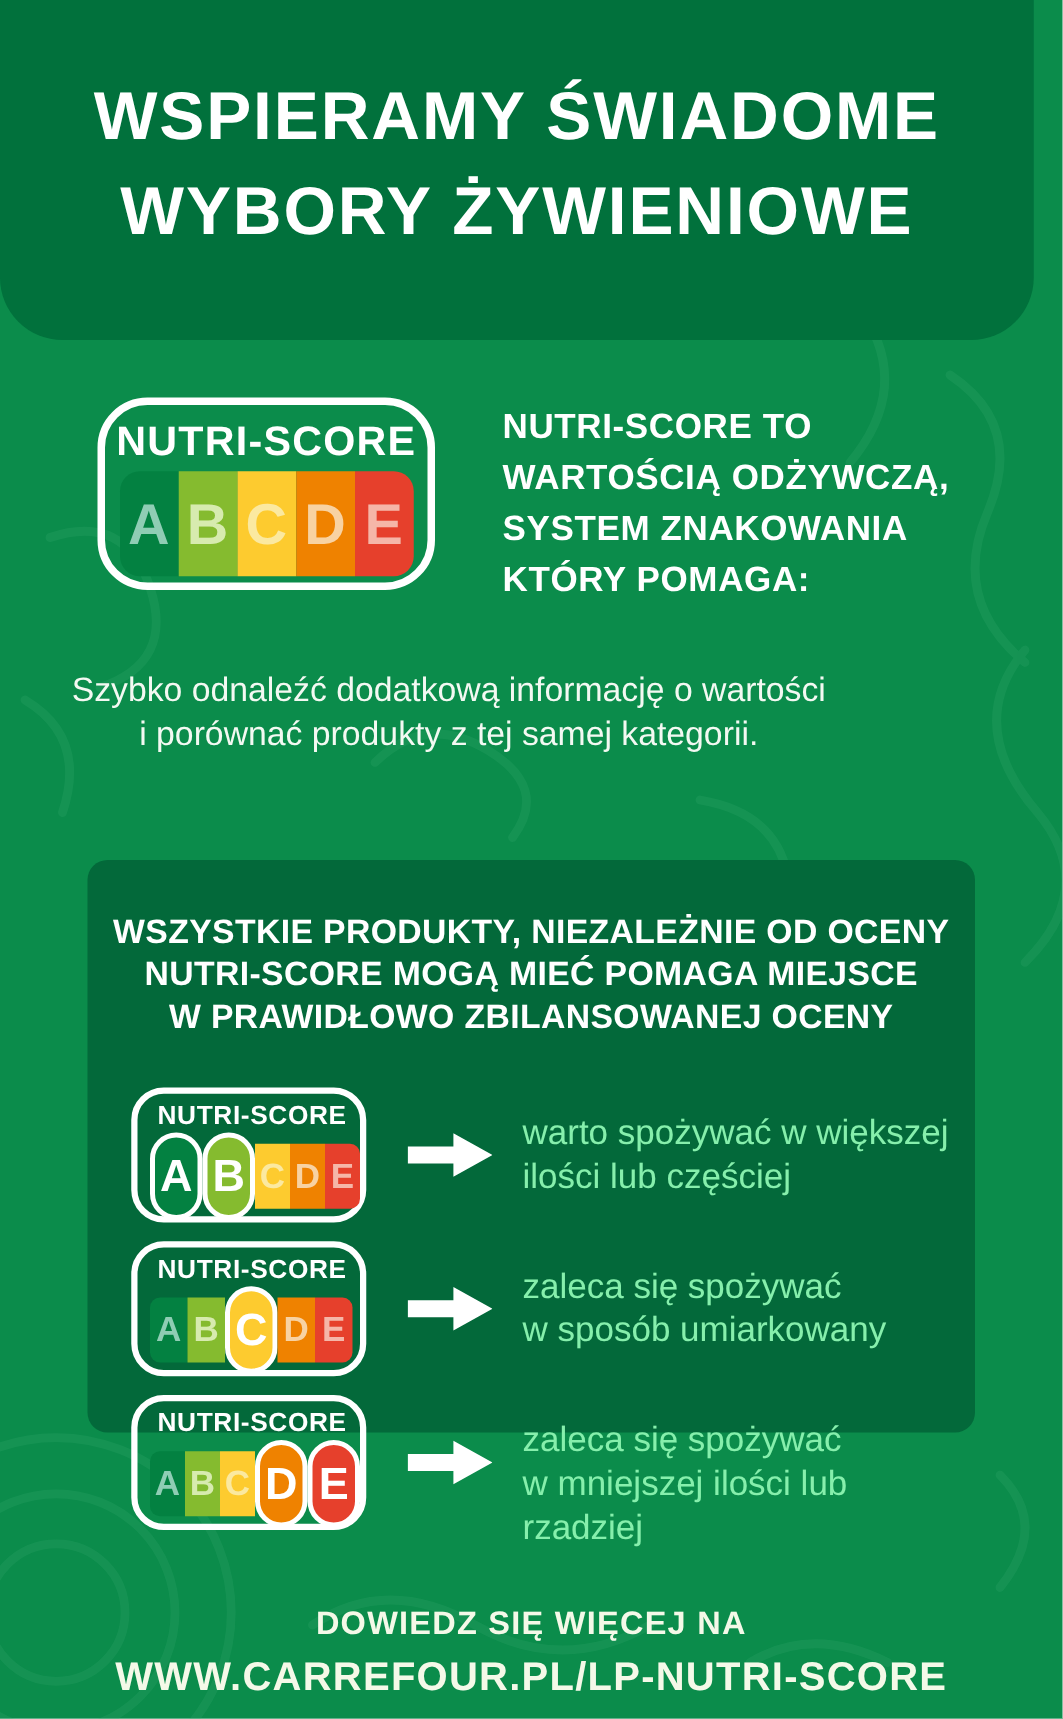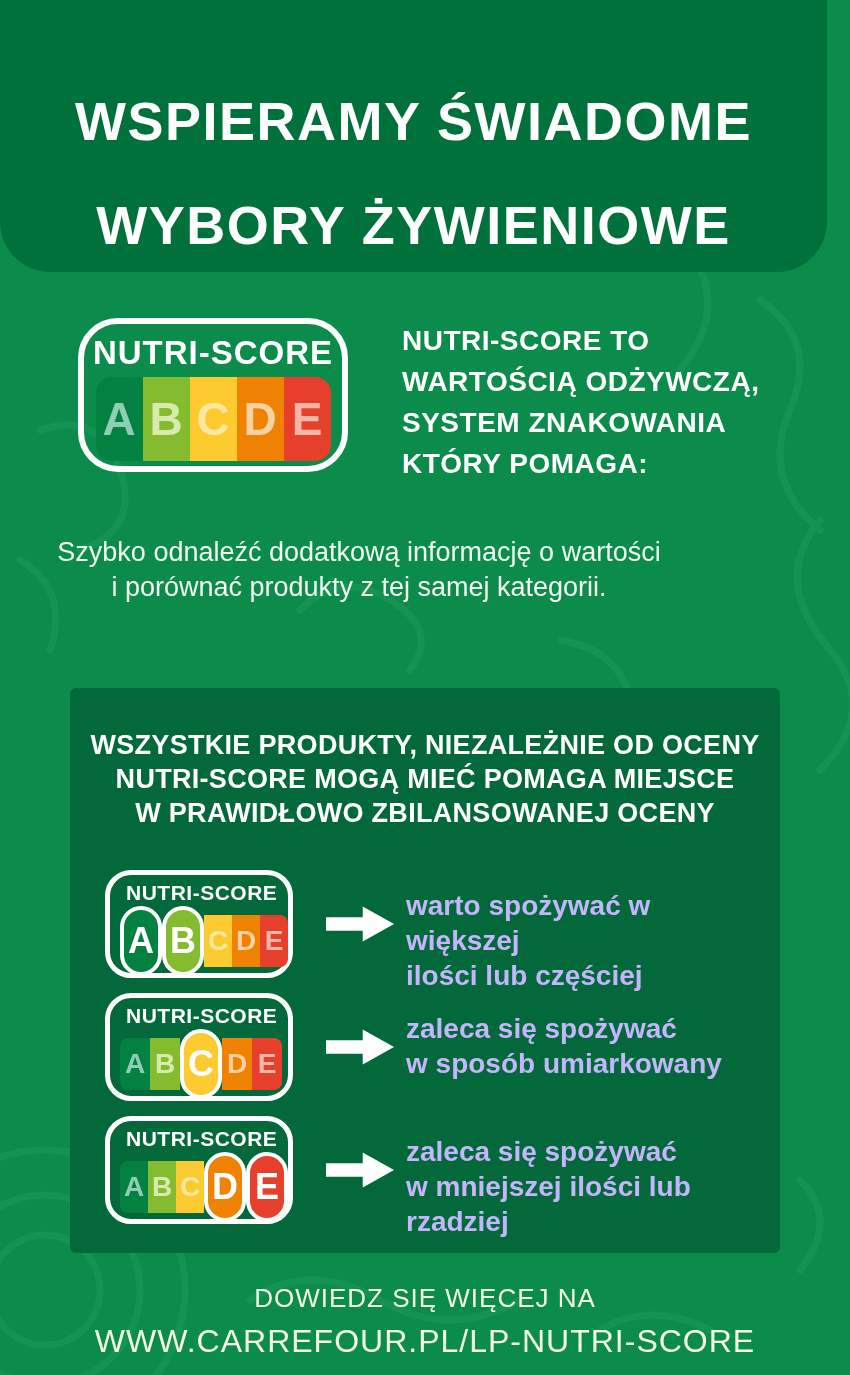--- a/index.html
+++ b/index.html
@@ -15,21 +15,21 @@
   
   .header-band{
     position:absolute;left:0;top:-50px;width:827px;height:322px;
     background:#01713C;border-radius:50px;z-index:1;
   }
   .header-title{
     position:absolute;left:0;top:105px;width:100%;
     text-align:center;color:#FFFFFF;font-weight:700;
     font-size:54px;line-height:76px;letter-spacing:1.5px;
   }
-  .header-title span{display:block;margin-top:28px;}
+  .header-title span{display:block;}
   .content{position:absolute;inset:0;z-index:2;}
 
   
   .ns-big{
     position:absolute;left:78px;top:318px;width:270px;height:154px;
     border:6px solid #FFFFFF;border-radius:40px;
   }
   .ns-big-title{
     margin-top:10px;text-align:center;color:#FFFFFF;
     font-weight:700;font-size:33px;letter-spacing:1px;
@@ -81,51 +81,51 @@
   }
   .intro-heading span{display:block;}
   .intro-paragraph{
     position:absolute;left:0;top:535px;width:718px;text-align:center;
     color:#F3F9F2;font-weight:400;font-size:27px;line-height:35px;
   }
   .intro-paragraph span{display:block;}
 
   
   .panel{
-    position:absolute;left:70px;top:688px;width:710px;height:565px;
-    background:#03693A;border-radius:6px;
+    position:absolute;left:70px;top:688px;width:710px;height:458px;
+    background:#03693A;border-radius:16px;
   }
   .panel-heading{
     position:absolute;left:0;top:40px;width:100%;text-align:center;
     color:#FFFFFF;font-weight:700;font-size:27px;line-height:34px;letter-spacing:0.3px;
   }
   .panel-heading span{display:block;}
   .row-badge1{top:182px;}
   .row-badge2{top:305px;}
   .row-badge3{top:428px;}
   .arrow{
     position:absolute;left:256px;width:68px;height:38px;background:#FFFFFF;
     clip-path:polygon(0 32%,54% 32%,54% 4%,100% 50%,54% 96%,54% 68%,0 68%);
   }
   .arrow1{top:217px;}
   .arrow2{top:340px;}
   .arrow3{top:463px;}
   .row-text{
-    position:absolute;left:336px;width:360px;
-    color:#c4b5fd;font-weight:700;font-size:28px;line-height:35px;
+    position:absolute;left:348px;width:360px;
+    color:#86efac;font-weight:400;font-size:28px;line-height:35px;
   }
   .row-text span{display:block;}
   .row-text1{top:200px;}
   .row-text2{top:323px;}
   .row-text3{top:446px;}
 
   
   .footer{
     position:absolute;left:0;top:1283px;width:850px;text-align:center;
-    color:#F4F9E8;font-weight:400;
+    color:#F4F9E8;font-weight:700;
   }
   .footer-line1{font-size:26px;letter-spacing:1px;display:block;}
   .footer-line2{font-size:32px;letter-spacing:1px;display:block;margin-top:9px;}
 </style>
 </head>
 <body>
 
 <div class="page">
 
   <svg class="doodles" viewBox="0 0 850 1375" fill="none" stroke="#2FA468" stroke-width="7" stroke-linecap="round" opacity="0.30">

